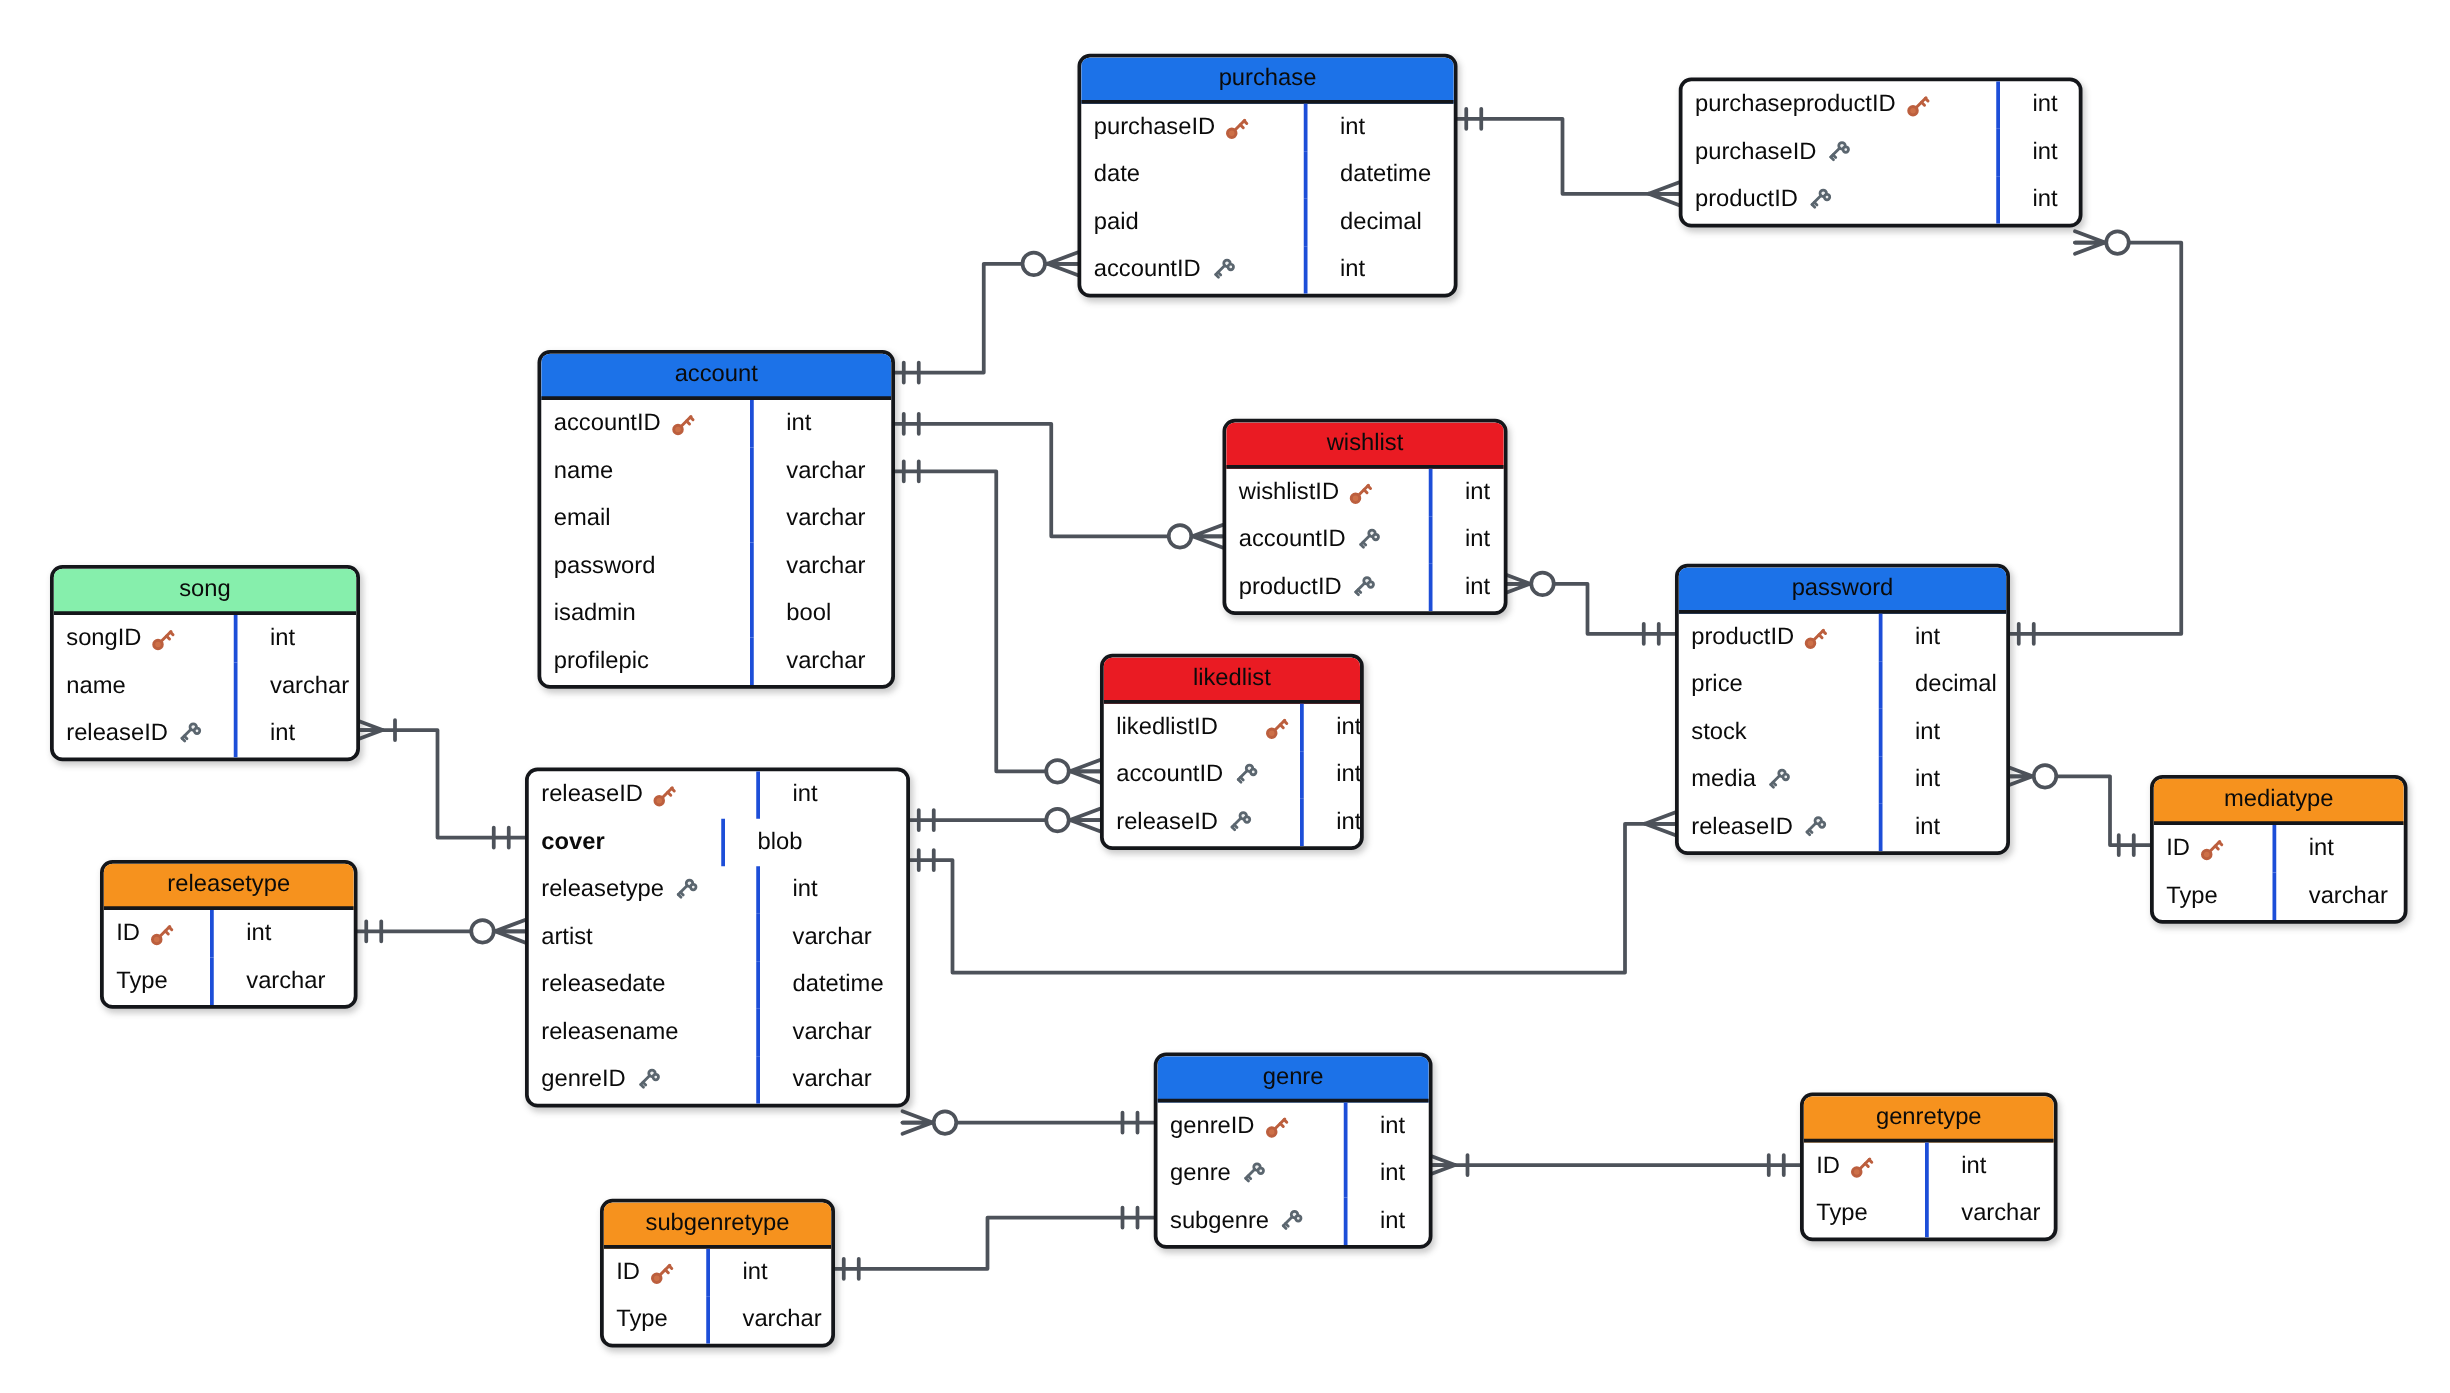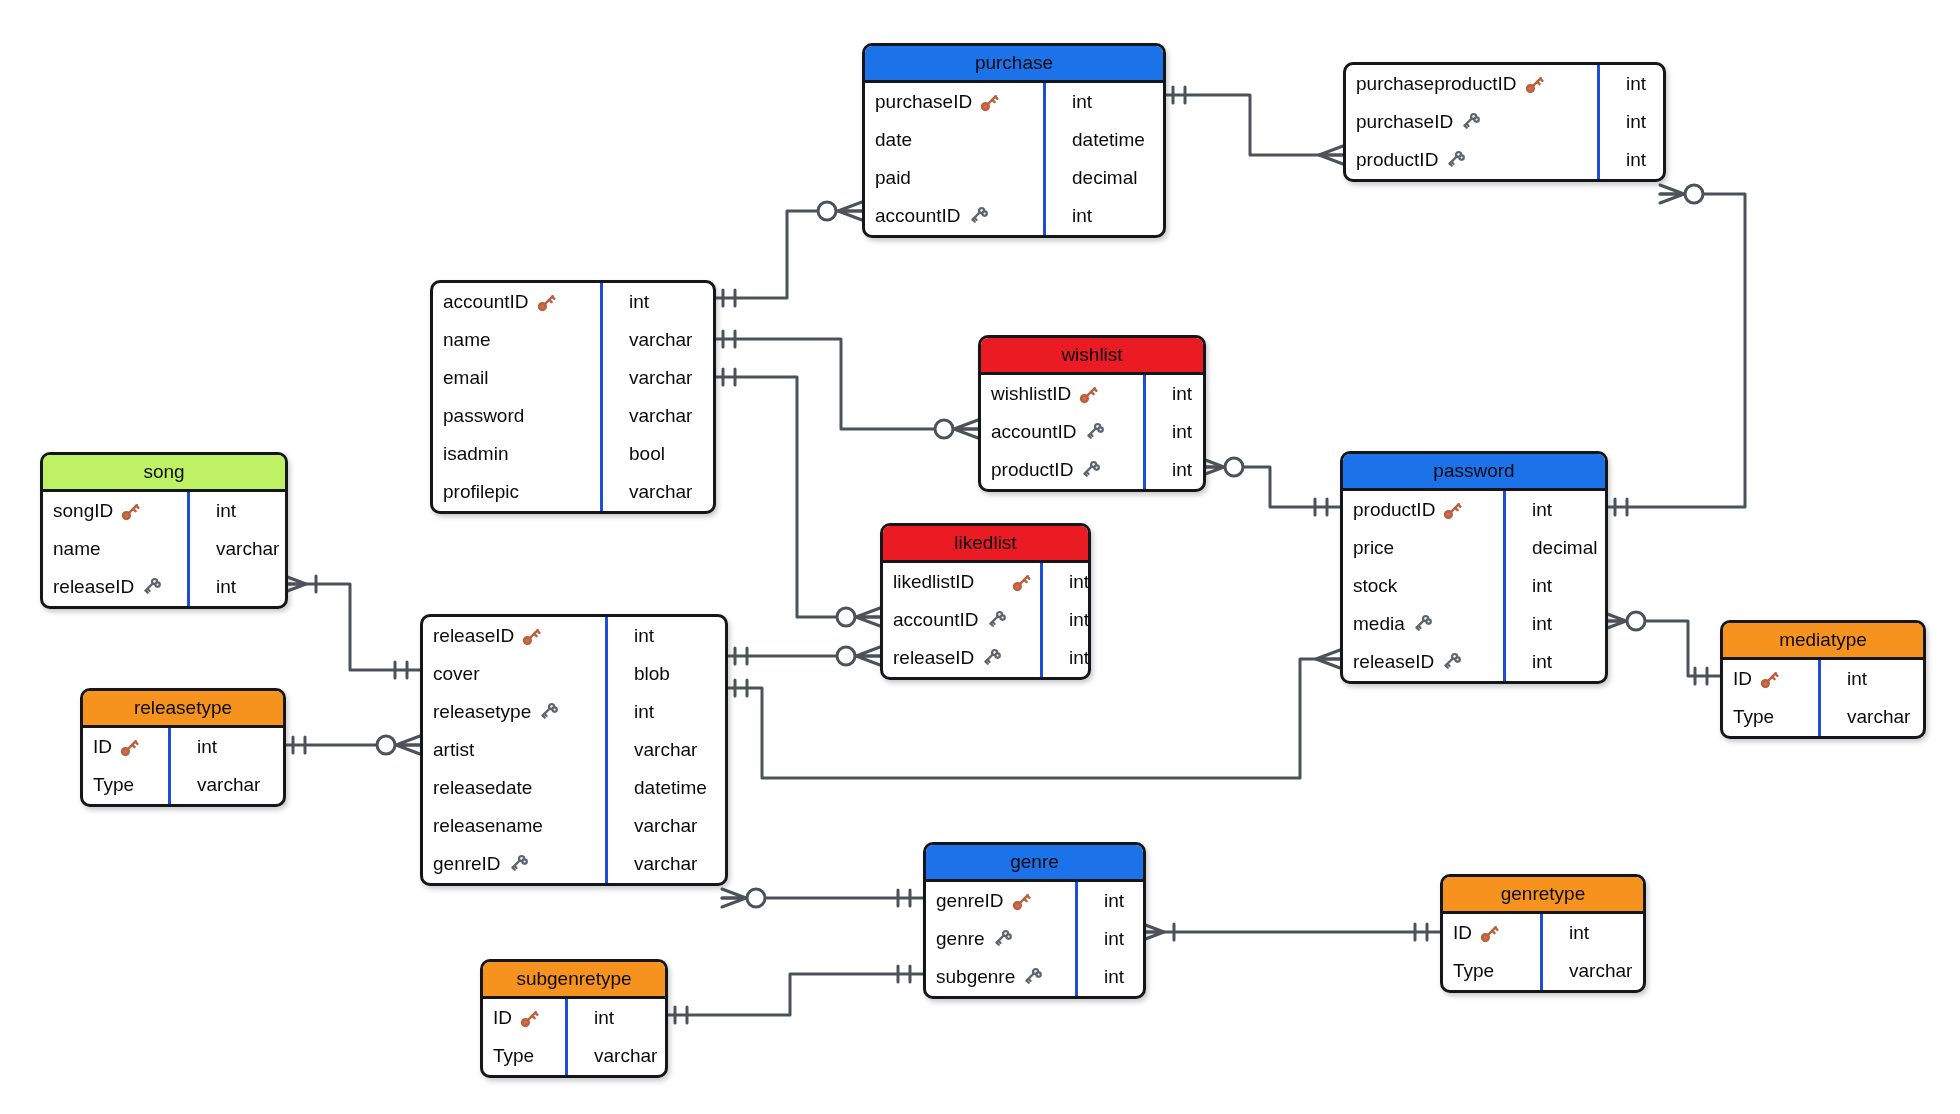--- a/index.html
+++ b/index.html
@@ -202,20 +202,21 @@
                   <path d="M6.4 11.8 L8.6 14"></path>
                   <path d="M4.6 13.6 L6.8 15.8"></path>
                 </g>
               </svg>
             </span>
           </div>
           <div class="cell type">int</div>
         </div>
       </div>
       <div class="entity" style="left: 430px; top: 280px; width: 280px;">
+        <div class="entity-title" style="background: rgb(28, 114, 232);">account</div>
         <div class="row">
           <div class="cell name" style="width: 170px;">
             <span>accountID</span>
             <span class="key">
               <svg width="21" height="21" viewBox="0 0 21 21">
                 <g fill="none" stroke="#bc5f3e" stroke-width="2.4" stroke-linecap="round">
                   <path d="M8.6 12.4 L16.8 4.2"></path>
                   <path d="M13.2 7.8 L15.6 10.2"></path>
                   <path d="M16.3 4.7 L18.4 6.8"></path>
                   <circle cx="6.4" cy="14.6" r="3.4" fill="#cd7048"></circle>
@@ -303,21 +304,21 @@
                   <path d="M6.4 11.8 L8.6 14"></path>
                   <path d="M4.6 13.6 L6.8 15.8"></path>
                 </g>
               </svg>
             </span>
           </div>
           <div class="cell type">int</div>
         </div>
       </div>
       <div class="entity" style="left: 40px; top: 452px; width: 242px;">
-        <div class="entity-title" style="background: #bef264;">song</div>
+        <div class="entity-title" style="background: #86efac;">song</div>
         <div class="row">
           <div class="cell name" style="width: 147px;">
             <span>songID</span>
             <span class="key">
               <svg width="21" height="21" viewBox="0 0 21 21">
                 <g fill="none" stroke="#bc5f3e" stroke-width="2.4" stroke-linecap="round">
                   <path d="M8.6 12.4 L16.8 4.2"></path>
                   <path d="M13.2 7.8 L15.6 10.2"></path>
                   <path d="M16.3 4.7 L18.4 6.8"></path>
                   <circle cx="6.4" cy="14.6" r="3.4" fill="#cd7048"></circle>
@@ -505,21 +506,21 @@
                   <path d="M13.2 7.8 L15.6 10.2"></path>
                   <path d="M16.3 4.7 L18.4 6.8"></path>
                   <circle cx="6.4" cy="14.6" r="3.4" fill="#cd7048"></circle>
                 </g>
               </svg>
             </span>
           </div>
           <div class="cell type">int</div>
         </div>
         <div class="row">
-          <div class="cell name" style="width: 185px;">
+          <div class="cell name" style="width: 157px; font-weight: bold;">
             <span>cover</span>
           </div>
           <div class="cell type">blob</div>
         </div>
         <div class="row">
           <div class="cell name" style="width: 185px;">
             <span>releasetype</span>
             <span class="key">
               <svg width="21" height="21" viewBox="0 0 21 21">
                 <g fill="none" stroke="#5b666f" stroke-width="2.2" stroke-linecap="round">

